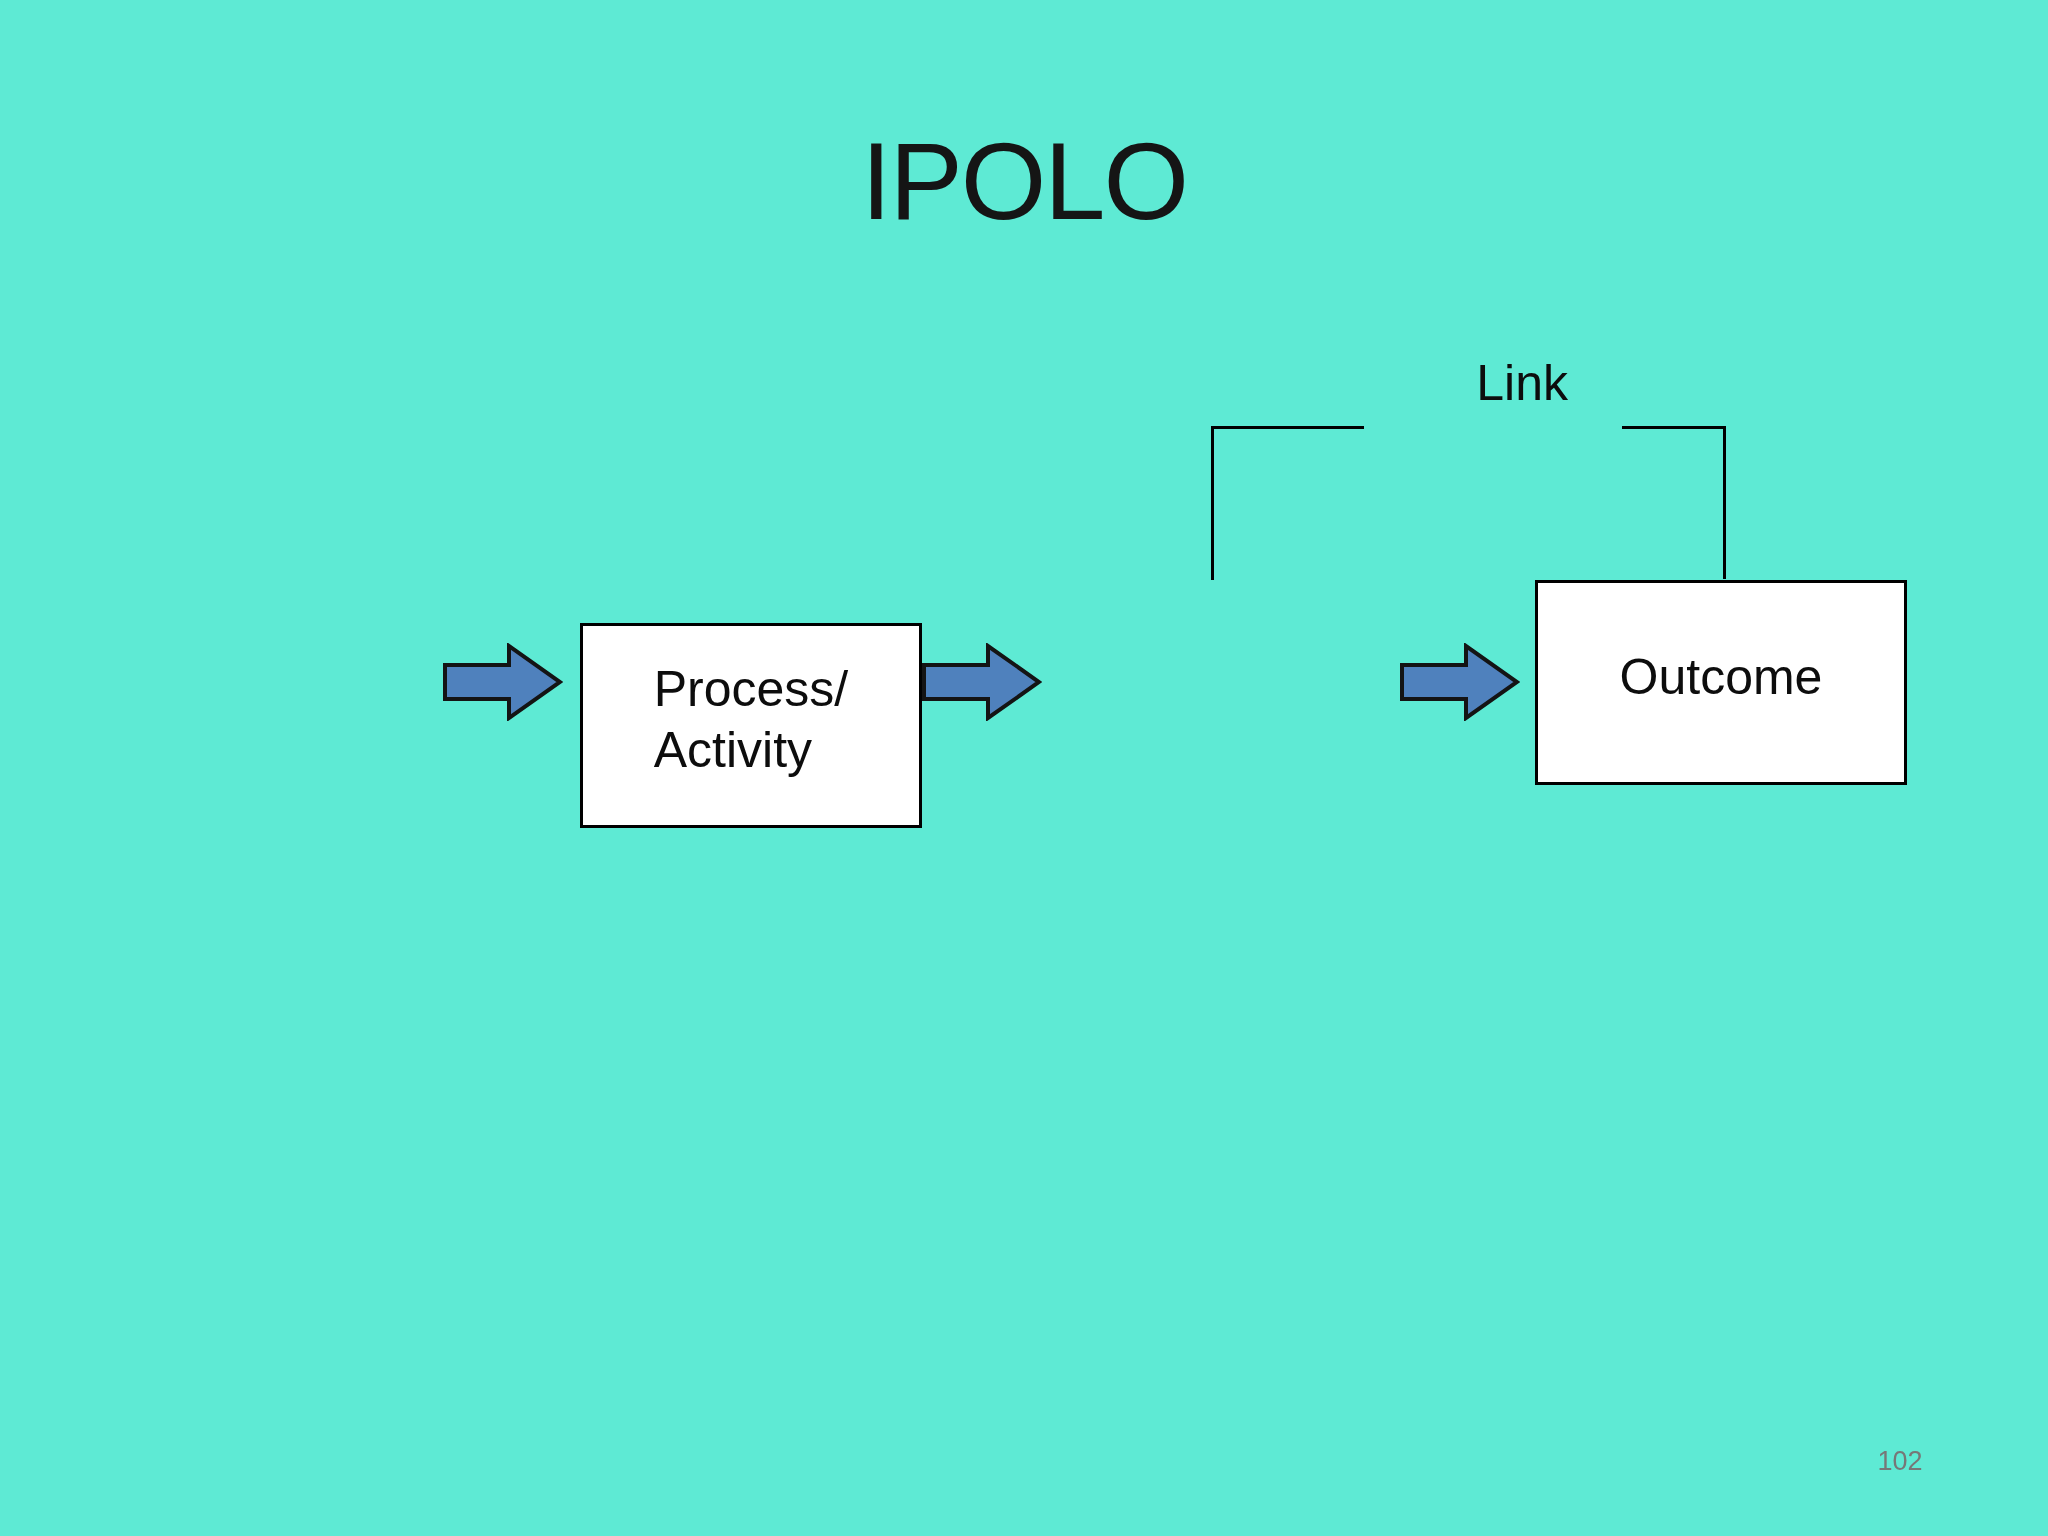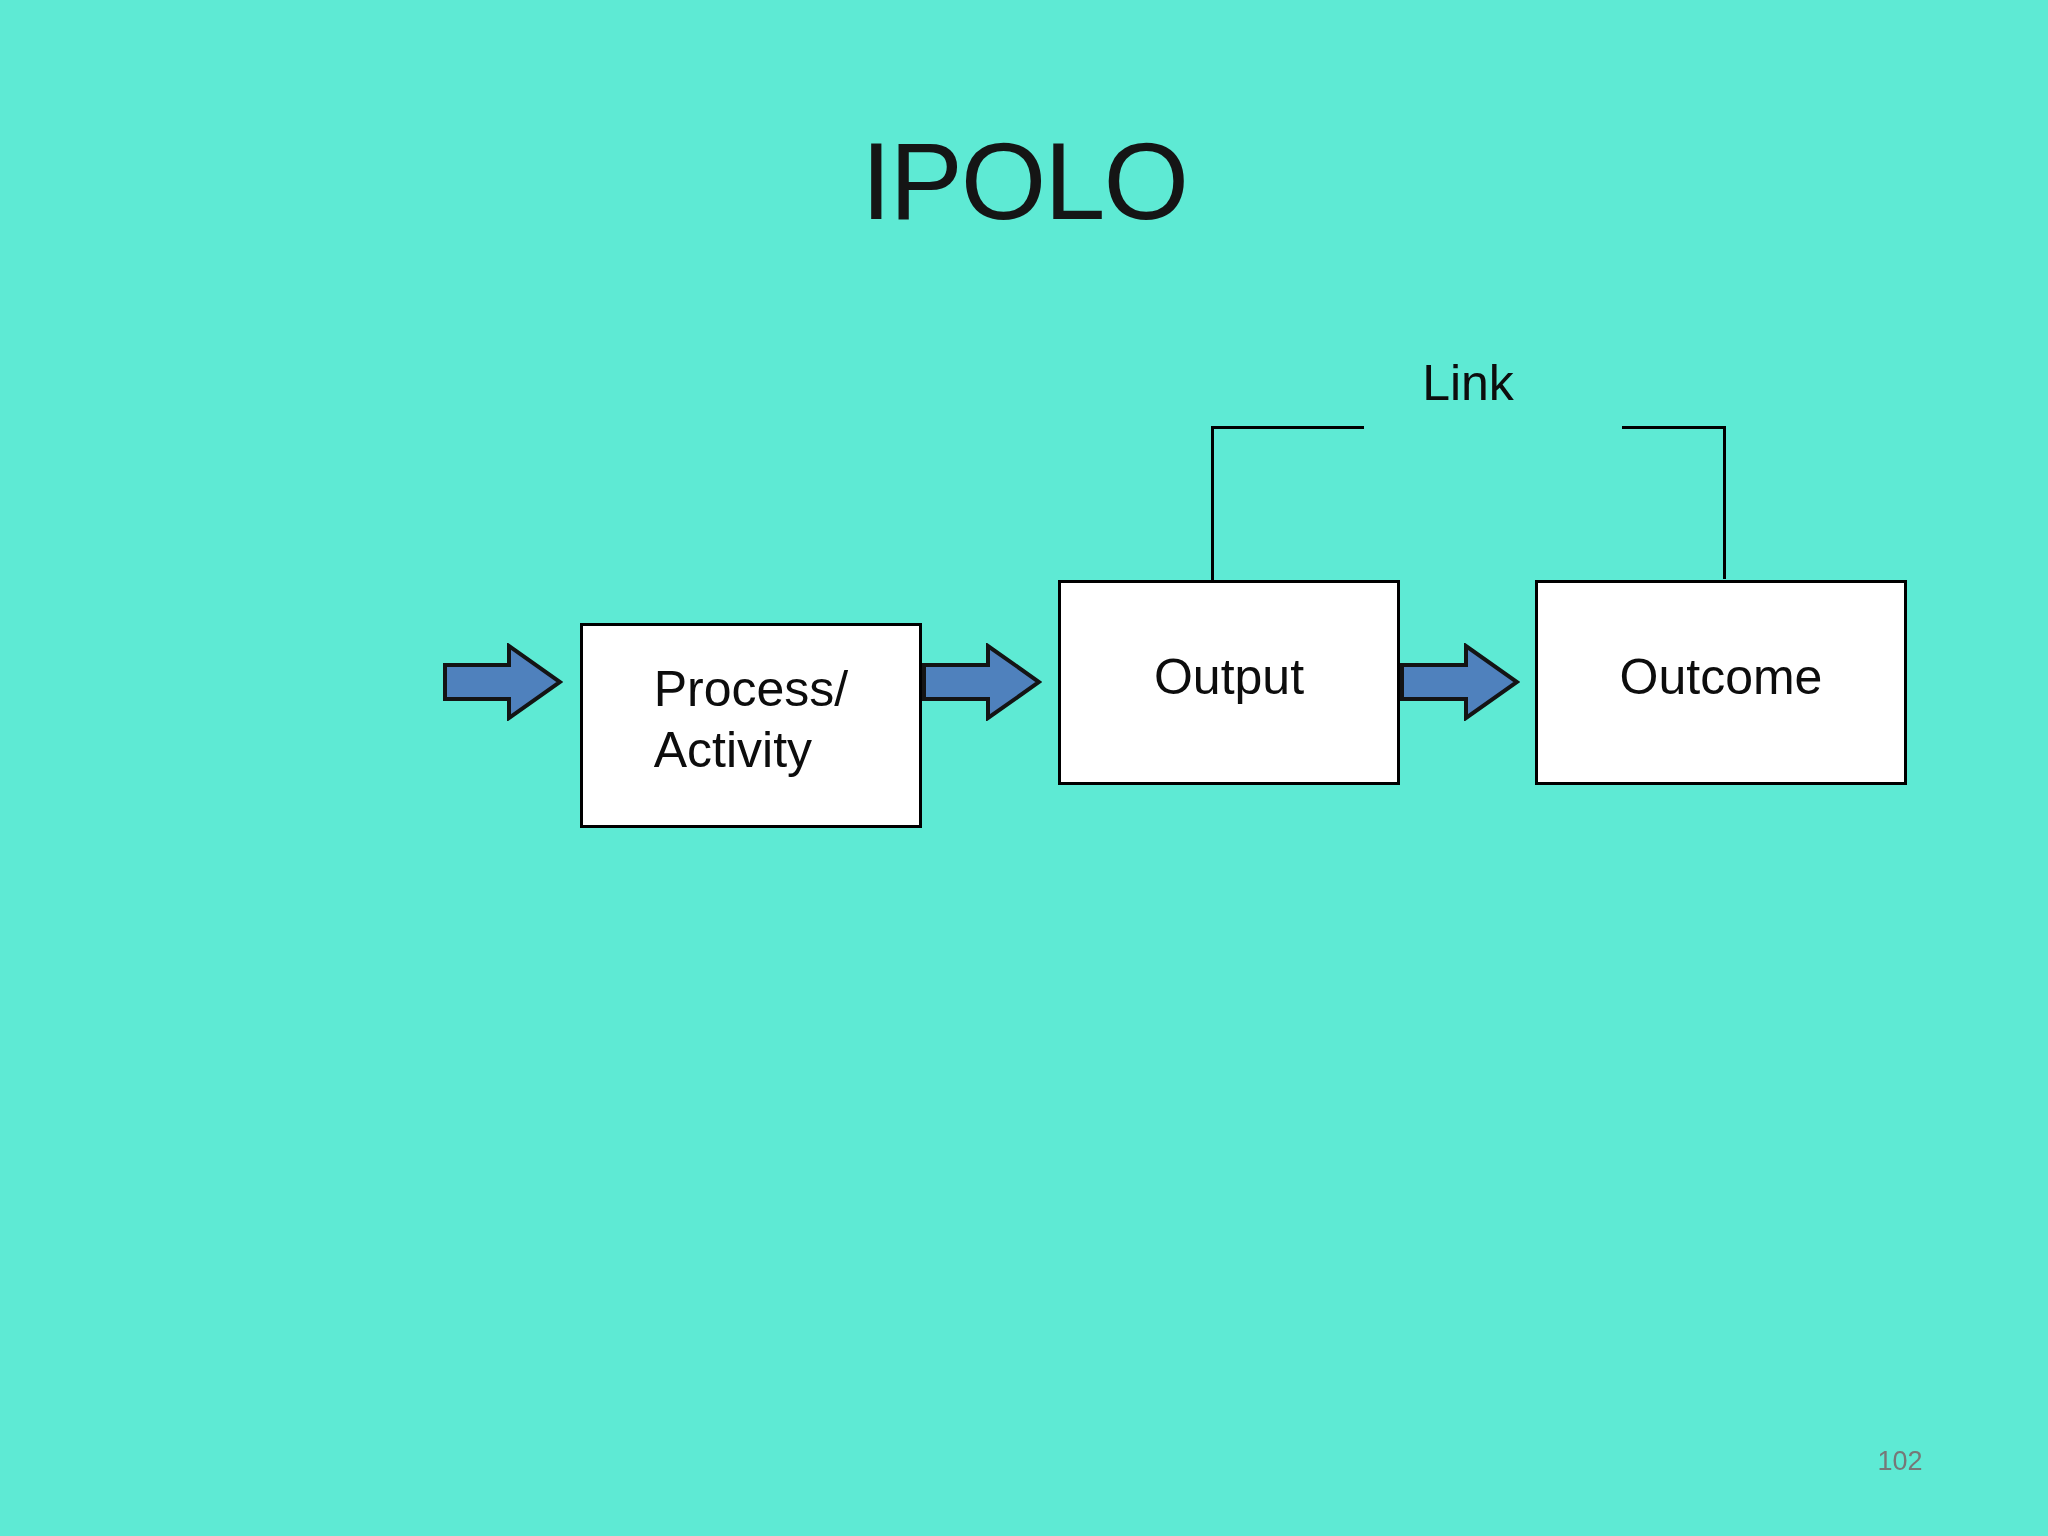--- a/index.html
+++ b/index.html
@@ -41,21 +41,21 @@
   .arrow-2{left:922px;}
   .arrow-3{left:1400px;}
   .bracket{position:absolute;background:#000;}
   .bracket-left-h {left:1211px;top:426px;width:153px;height:3px;}
   .bracket-left-v {left:1211px;top:426px;width:3px;height:154px;}
   .bracket-right-h{left:1622px;top:426px;width:104px;height:3px;}
   .bracket-right-v{left:1723px;top:426px;width:3px;height:153px;}
   .link-label{
     position:absolute;
     left:1368px;top:356px;width:200px;
-    text-align:center;
+    text-align:right;
     font-size:50px;line-height:1.1;
     color:#0d0d0d;
   }
   .page-number{
     position:absolute;
     left:1860px;top:1446px;width:80px;
     font-size:27px;
     color:#777777;
     text-align:center;
   }
@@ -65,23 +65,20 @@
 
 <div class="slide">
 
   <div class="title">IPOLO</div>
 
 
   <div class="box box-process">
     <span class="two-line"><span>Process/</span><br><span>Activity</span></span>
   </div>
 
-  <div class="box box-output">
-    <span>Output</span>
-  </div>
 
   <div class="box box-outcome">
     <span>Outcome</span>
   </div>
 
   <svg class="arrow arrow-1" viewBox="0 0 120 78">
     <polygon points="2,22 66,22 66,3 117,39 66,75 66,56 2,56" fill="#4f81bd" stroke="#141414" stroke-width="4" stroke-linejoin="miter"></polygon>
   </svg>
   <svg class="arrow arrow-2" viewBox="0 0 120 78">
     <polygon points="2,22 66,22 66,3 117,39 66,75 66,56 2,56" fill="#4f81bd" stroke="#141414" stroke-width="4" stroke-linejoin="miter"></polygon>

